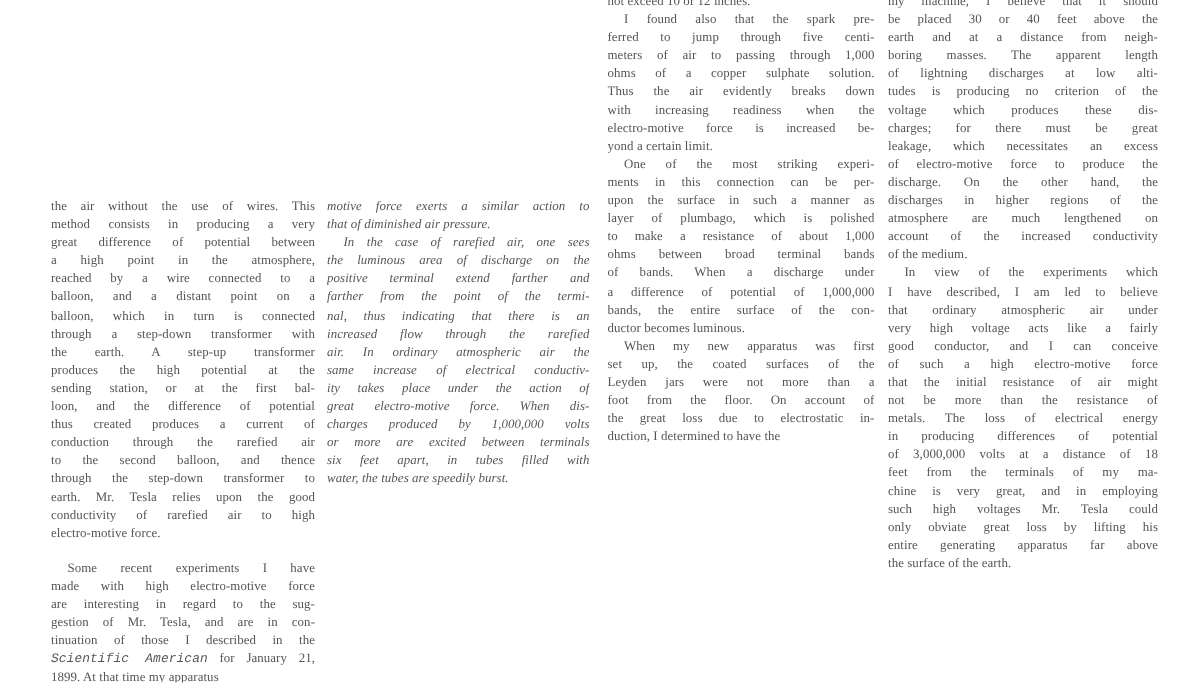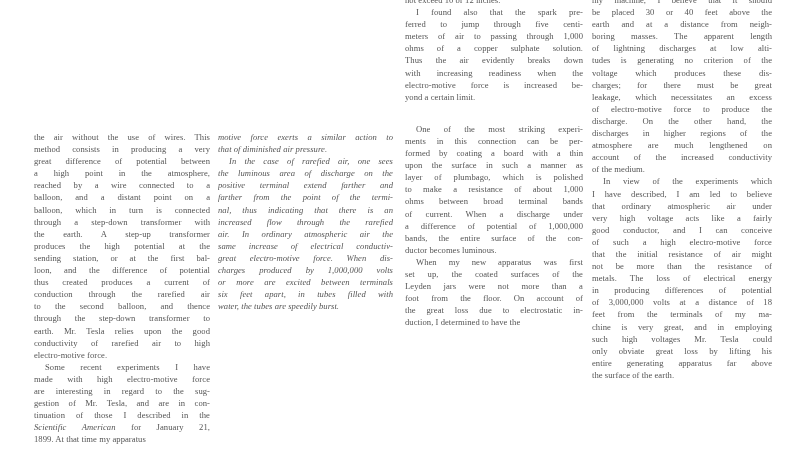--- a/index.html
+++ b/index.html
@@ -7,21 +7,21 @@
          font-family: "Liberation Serif", "DejaVu Serif", serif; color: #555; }
   .col { position: absolute; font-size: 8.6px; line-height: 12.1px;
          text-align: justify; filter: blur(0.35px); letter-spacing: 0.05px; }
   .col p { margin: 0; text-indent: 0; }
   .col .line { display: block; text-align: justify; text-align-last: justify; white-space: nowrap; overflow: hidden; }
   .col .line.last { text-align-last: left; }
   #col1 { left: 34px; top: 131px; width: 176px; }
   #col2 { left: 218px; top: 131px; width: 175px; font-style: italic; }
   #col3 { left: 405px; top: -6px; width: 178px; }
   #col4 { left: 592px; top: -6px; width: 180px; }
-  em { font-style: italic; }
+  em { font-style: italic; font-family: Liberation Mono, monospace; }
 </style>
 </head>
 <body>
 
 <div id="page">
   <div class="col" id="col1">
       <p>
         <span class="line">the air without the use of wires. This</span>
         <span class="line">method consists in producing a very</span>
         <span class="line">great difference of potential between</span>
@@ -36,21 +36,21 @@
         <span class="line">loon, and the difference of potential</span>
         <span class="line">thus created produces a current of</span>
         <span class="line">conduction through the rarefied air</span>
         <span class="line">to the second balloon, and thence</span>
         <span class="line">through the step-down transformer to</span>
         <span class="line">earth. Mr. Tesla relies upon the good</span>
         <span class="line">conductivity of rarefied air to high</span>
         <span class="line last">electro-motive force.</span>
       </p>
       <p>
-        <span class="line" style="text-indent: 11px;">Some recent experiments I have</span>
+        <span class="line" style="text-indent: 11px; margin-top: 11px;">Some recent experiments I have</span>
         <span class="line">made with high electro-motive force</span>
         <span class="line">are interesting in regard to the sug-</span>
         <span class="line">gestion of Mr. Tesla, and are in con-</span>
         <span class="line">tinuation of those I described in the</span>
         <span class="line"><em>Scientific American</em> for January 21,</span>
         <span class="line last">1899. At that time my apparatus</span>
       </p>
     </div>
   <div class="col" id="col2">
       <p>
@@ -59,20 +59,21 @@
       </p>
       <p>
         <span class="line" style="text-indent: 11px;">In the case of rarefied air, one sees</span>
         <span class="line">the luminous area of discharge on the</span>
         <span class="line">positive terminal extend farther and</span>
         <span class="line">farther from the point of the termi-</span>
         <span class="line">nal, thus indicating that there is an</span>
         <span class="line">increased flow through the rarefied</span>
         <span class="line">air. In ordinary atmospheric air the</span>
         <span class="line">same increase of electrical conductiv-</span>
+        <span class="line">ity takes place under the action of</span>
         <span class="line">great electro-motive force. When dis-</span>
         <span class="line">charges produced by 1,000,000 volts</span>
         <span class="line">or more are excited between terminals</span>
         <span class="line">six feet apart, in tubes filled with</span>
         <span class="line last">water, the tubes are speedily burst.</span>
       </p>
     </div>
   <div class="col" id="col3">
       <p>
         <span class="line last">not exceed 10 or 12 inches.</span>
@@ -81,49 +82,48 @@
         <span class="line" style="text-indent: 11px;">I found also that the spark pre-</span>
         <span class="line">ferred to jump through five centi-</span>
         <span class="line">meters of air to passing through 1,000</span>
         <span class="line">ohms of a copper sulphate solution.</span>
         <span class="line">Thus the air evidently breaks down</span>
         <span class="line">with increasing readiness when the</span>
         <span class="line">electro-motive force is increased be-</span>
         <span class="line last">yond a certain limit.</span>
       </p>
       <p>
-        <span class="line" style="text-indent: 11px; margin-top: 20px;">One of the most striking experi-</span>
+        <span class="line" style="text-indent: 11px;">One of the most striking experi-</span>
         <span class="line">ments in this connection can be per-</span>
-        <span class="line">formed by coating a board with a thin</span>
         <span class="line">upon the surface in such a manner as</span>
         <span class="line">layer of plumbago, which is polished</span>
         <span class="line">to make a resistance of about 1,000</span>
         <span class="line">ohms between broad terminal bands</span>
-        <span class="line">of current. When a discharge under</span>
+        <span class="line">of bands. When a discharge under</span>
         <span class="line">a difference of potential of 1,000,000</span>
         <span class="line">bands, the entire surface of the con-</span>
         <span class="line last">ductor becomes luminous.</span>
       </p>
       <p>
         <span class="line" style="text-indent: 11px;">When my new apparatus was first</span>
         <span class="line">set up, the coated surfaces of the</span>
         <span class="line">Leyden jars were not more than a</span>
         <span class="line">foot from the floor. On account of</span>
         <span class="line">the great loss due to electrostatic in-</span>
         <span class="line last">duction, I determined to have the</span>
       </p>
     </div>
   <div class="col" id="col4">
       <p>
         <span class="line">my machine, I believe that it should</span>
         <span class="line">be placed 30 or 40 feet above the</span>
         <span class="line">earth and at a distance from neigh-</span>
         <span class="line">boring masses. The apparent length</span>
         <span class="line">of lightning discharges at low alti-</span>
-        <span class="line">tudes is generating no criterion of the</span>
+        <span class="line">tudes is producing no criterion of the</span>
         <span class="line">voltage which produces these dis-</span>
         <span class="line">charges; for there must be great</span>
         <span class="line">leakage, which necessitates an excess</span>
         <span class="line">of electro-motive force to produce the</span>
         <span class="line">discharge. On the other hand, the</span>
         <span class="line">discharges in higher regions of the</span>
         <span class="line">atmosphere are much lengthened on</span>
         <span class="line">account of the increased conductivity</span>
         <span class="line last">of the medium.</span>
       </p>

